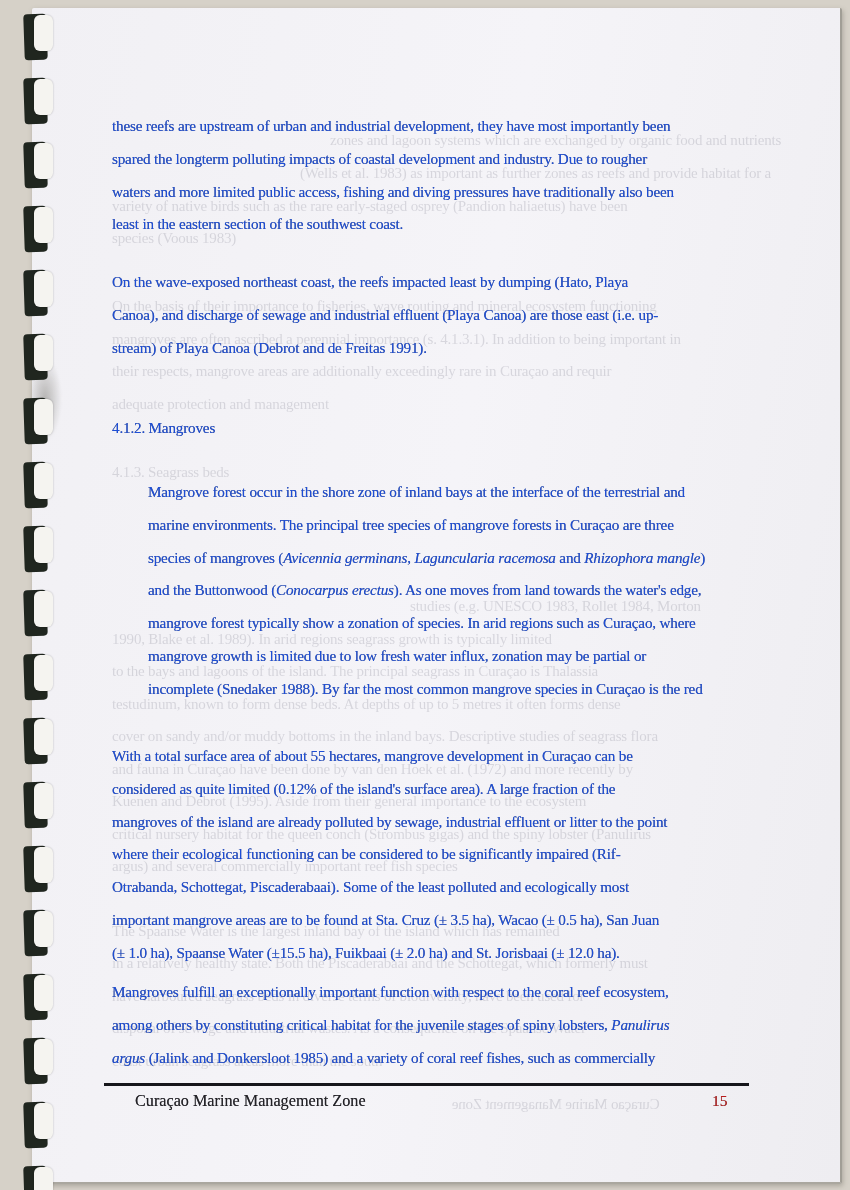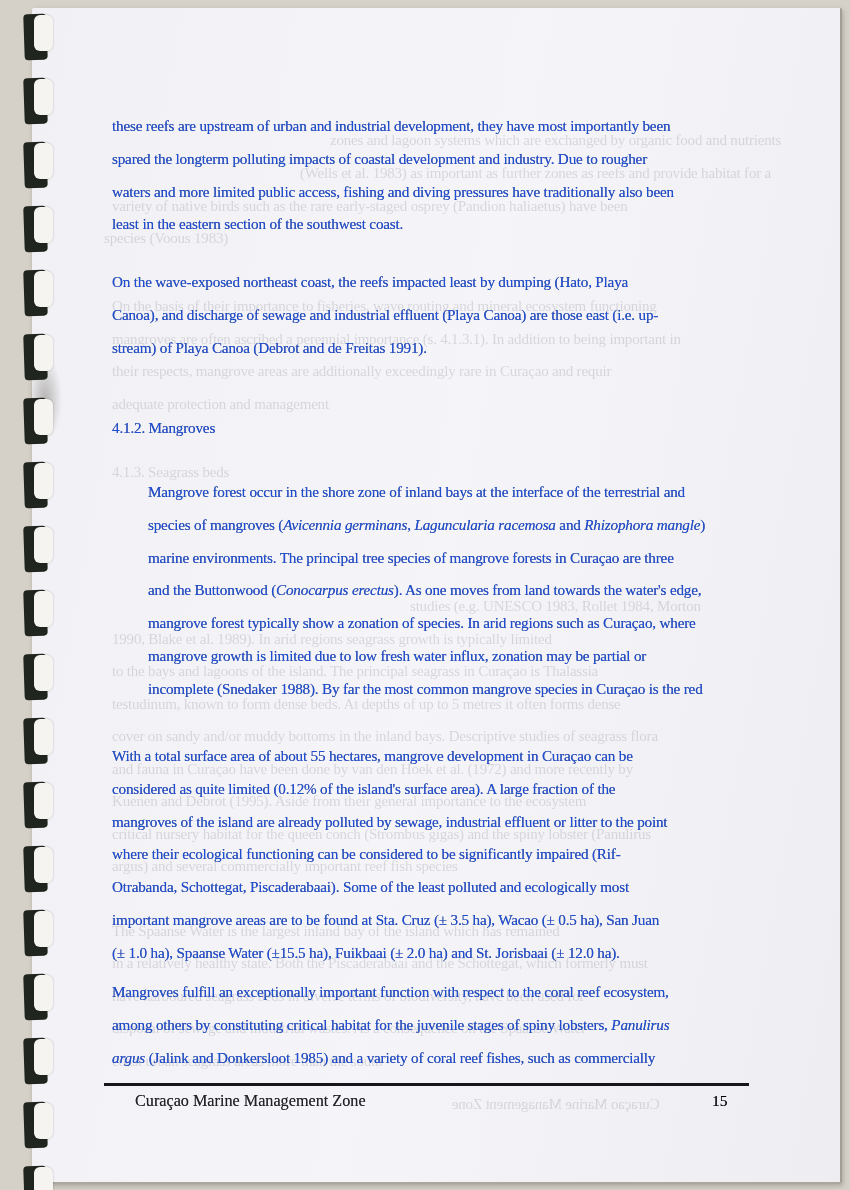--- a/index.html
+++ b/index.html
@@ -35,21 +35,21 @@
     position:absolute;white-space:nowrap;color:#6f6f80;opacity:.22;
     font-size:15px;filter:blur(.5px);letter-spacing:-0.2px;line-height:20px;
   }
   .ghost.mirror{transform:scaleX(-1);}
   .footer-rule{position:absolute;left:104px;top:1083px;width:645px;height:3px;background:#16161b;}
   .footer-title{
     position:absolute;left:135px;top:1092px;font-size:16.2px;color:#232227;
     white-space:nowrap;text-shadow:0 0 .4px rgba(20,20,25,.6);
   }
   .footer-page{
-    position:absolute;left:712px;top:1092px;font-size:15.5px;color:#000000;
+    position:absolute;left:712px;top:1092px;font-size:15.5px;color:#b91c1c;
     text-shadow:0 0 .4px rgba(20,20,25,.6);
   }
   .comb{position:absolute;left:24px;width:30px;height:46px;}
   .comb::before{
     content:"";position:absolute;left:0;top:0;width:23px;height:46px;
     background:#20261f;border-radius:4px;transform:rotate(-2deg);
   }
   .comb::after{
     content:"";position:absolute;left:10px;top:1px;width:19px;height:36px;
     background:#f5f4f0;border-radius:6px;
@@ -61,21 +61,21 @@
 
 <div class="scan">
   <div class="page">
     <div class="smudge"></div>
   </div>
 
   <div class="layer" id="ghost-layer">
       <div class="ghost" style="left: 330px; top: 130px;">zones and lagoon systems which are exchanged by organic food and nutrients</div>
       <div class="ghost" style="left: 300px; top: 163px;">(Wells et al. 1983) as important as further zones as reefs and provide habitat for a</div>
       <div class="ghost" style="left: 112px; top: 196px;">variety of native birds such as the rare early-staged osprey (Pandion haliaetus) have been</div>
-      <div class="ghost" style="left: 104px; top: 228px;">species (Voous 1983)</div>
+      <div class="ghost" style="left: 112px; top: 228px;">species (Voous 1983)</div>
       <div class="ghost" style="left: 112px; top: 296px;">On the basis of their importance to fisheries, wave routing and mineral ecosystem functioning</div>
       <div class="ghost" style="left: 112px; top: 329px;">mangroves are often ascribed a perennial importance (s. 4.1.3.1). In addition to being important in</div>
       <div class="ghost" style="left: 112px; top: 361px;">their respects, mangrove areas are additionally exceedingly rare in Curaçao and requir</div>
       <div class="ghost" style="left: 112px; top: 394px;">adequate protection and management</div>
       <div class="ghost" style="left: 112px; top: 462px;">4.1.3. Seagrass beds</div>
       <div class="ghost" style="left: 410px; top: 596px;">studies (e.g. UNESCO 1983, Rollet 1984, Morton</div>
       <div class="ghost" style="left: 112px; top: 629px;">1990, Blake et al. 1989). In arid regions seagrass growth is typically limited</div>
       <div class="ghost" style="left: 112px; top: 661px;">to the bays and lagoons of the island. The principal seagrass in Curaçao is Thalassia</div>
       <div class="ghost" style="left: 112px; top: 694px;">testudinum, known to form dense beds. At depths of up to 5 metres it often forms dense</div>
       <div class="ghost" style="left: 112px; top: 726px;">cover on sandy and/or muddy bottoms in the inland bays. Descriptive studies of seagrass flora</div>
@@ -100,22 +100,22 @@
       <div class="block" style="top: 266px;">
         <div class="tline"><span>On the wave-exposed northeast coast, the reefs impacted least by dumping (Hato, Playa</span></div>
         <div class="tline"><span>Canoa), and discharge of sewage and industrial effluent (Playa Canoa) are those east (i.e. up-</span></div>
         <div class="tline"><span>stream) of Playa Canoa (Debrot and de Freitas 1991).</span></div>
       </div>
       <div class="block heading" style="top: 412px;">
         <div class="tline"><span>4.1.2. Mangroves</span></div>
       </div>
       <div class="block" style="top: 476px; margin-left: 36px;">
         <div class="tline"><span>Mangrove forest occur in the shore zone of inland bays at the interface of the terrestrial and</span></div>
+        <div class="tline"><span>marine environments. The principal tree species of mangrove forests in Curaçao are three</span></div>
         <div class="tline"><span>species of mangroves (</span><span class="it">Avicennia germinans</span><span>, </span><span class="it">Laguncularia racemosa</span><span> and </span><span class="it">Rhizophora mangle</span><span>)</span></div>
-        <div class="tline"><span>marine environments. The principal tree species of mangrove forests in Curaçao are three</span></div>
         <div class="tline"><span>and the Buttonwood (</span><span class="it">Conocarpus erectus</span><span>). As one moves from land towards the water's edge,</span></div>
         <div class="tline"><span>mangrove forest typically show a zonation of species. In arid regions such as Curaçao, where</span></div>
         <div class="tline"><span>mangrove growth is limited due to low fresh water influx, zonation may be partial or</span></div>
         <div class="tline"><span>incomplete (Snedaker 1988). By far the most common mangrove species in Curaçao is the red</span></div>
       </div>
       <div class="block" style="top: 740px;">
         <div class="tline"><span>With a total surface area of about 55 hectares, mangrove development in Curaçao can be</span></div>
         <div class="tline"><span>considered as quite limited (0.12% of the island's surface area). A large fraction of the</span></div>
         <div class="tline"><span>mangroves of the island are already polluted by sewage, industrial effluent or litter to the point</span></div>
         <div class="tline"><span>where their ecological functioning can be considered to be significantly impaired (Rif-</span></div>

